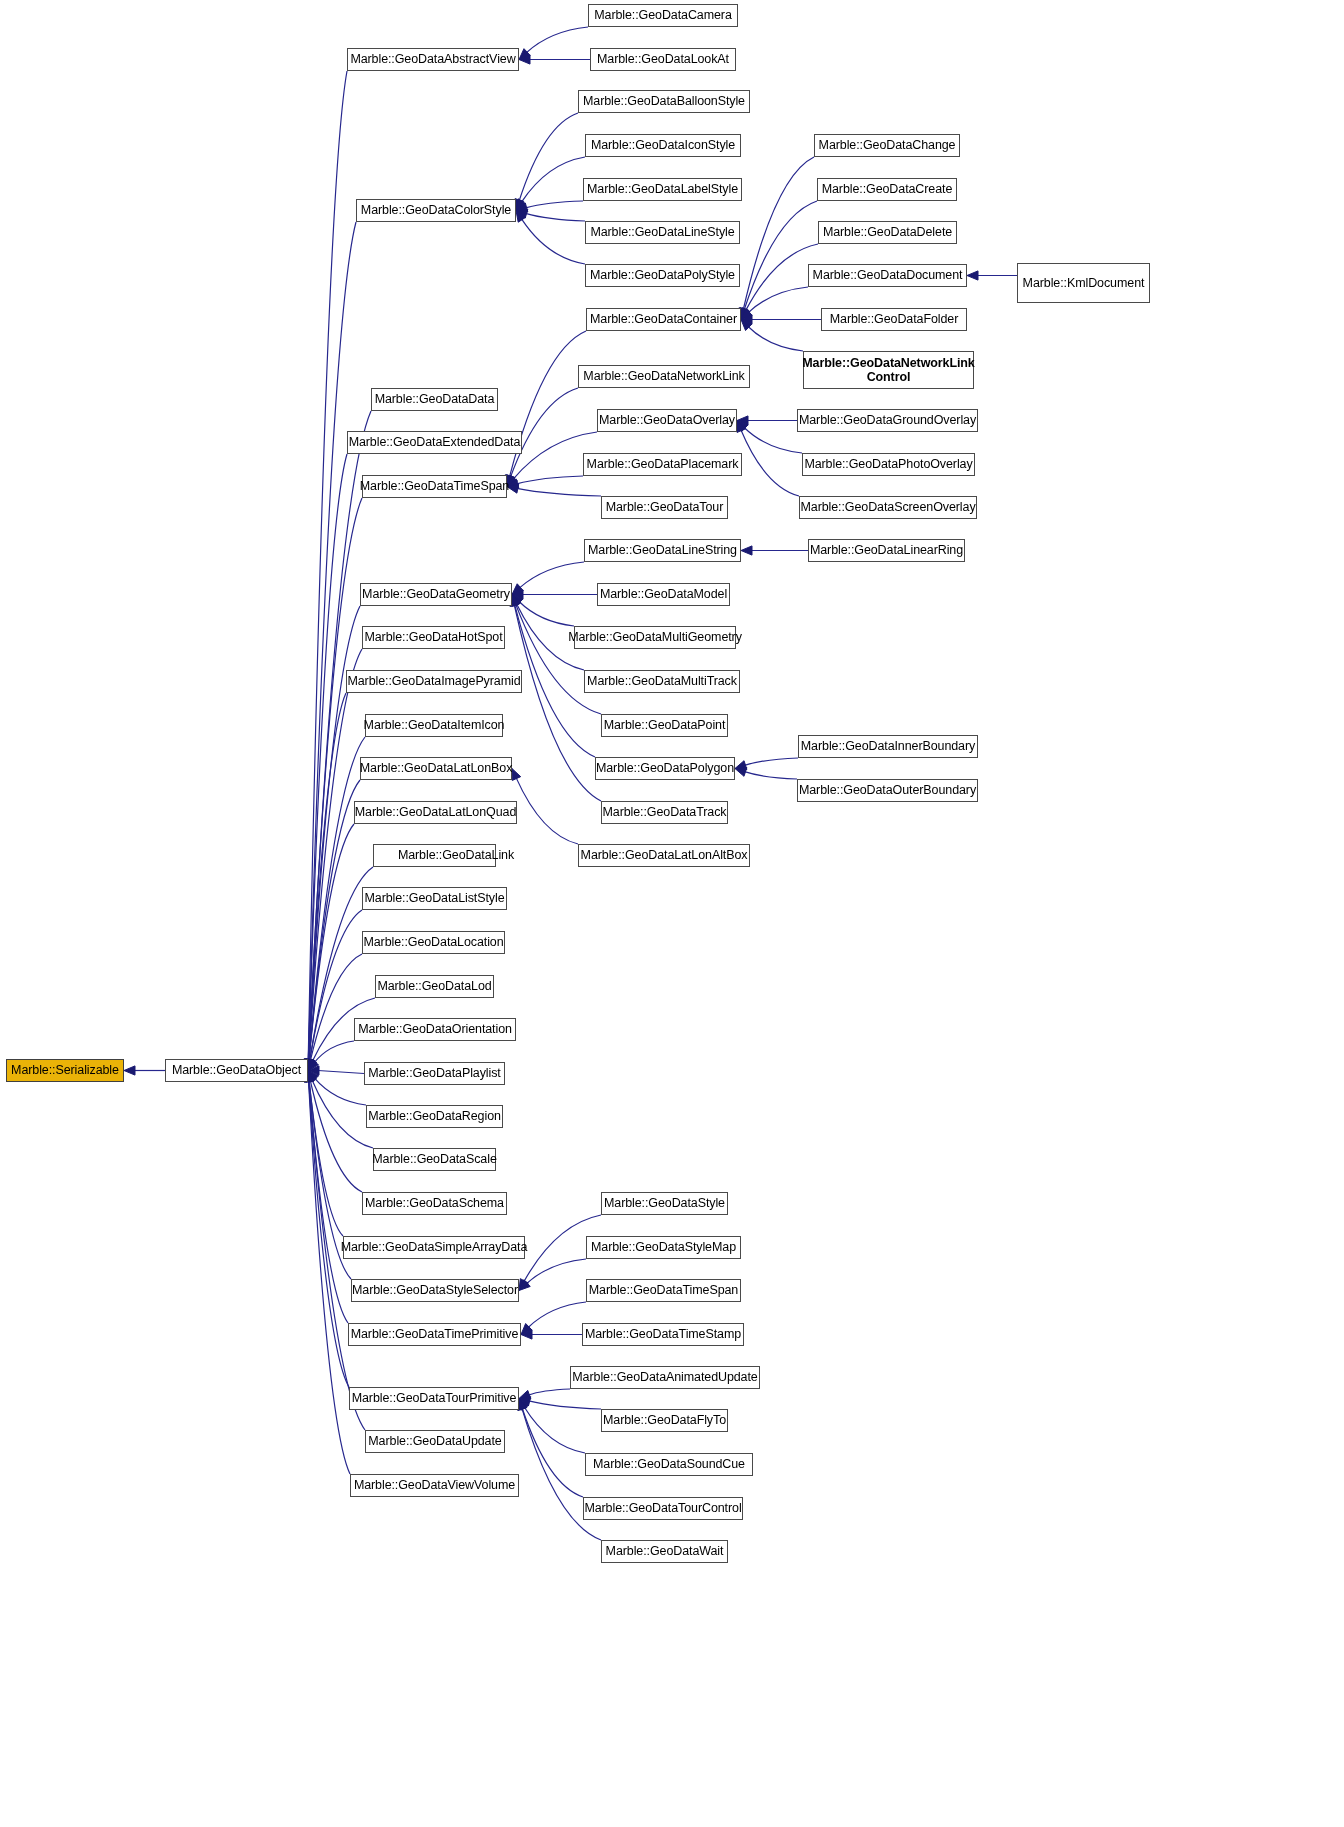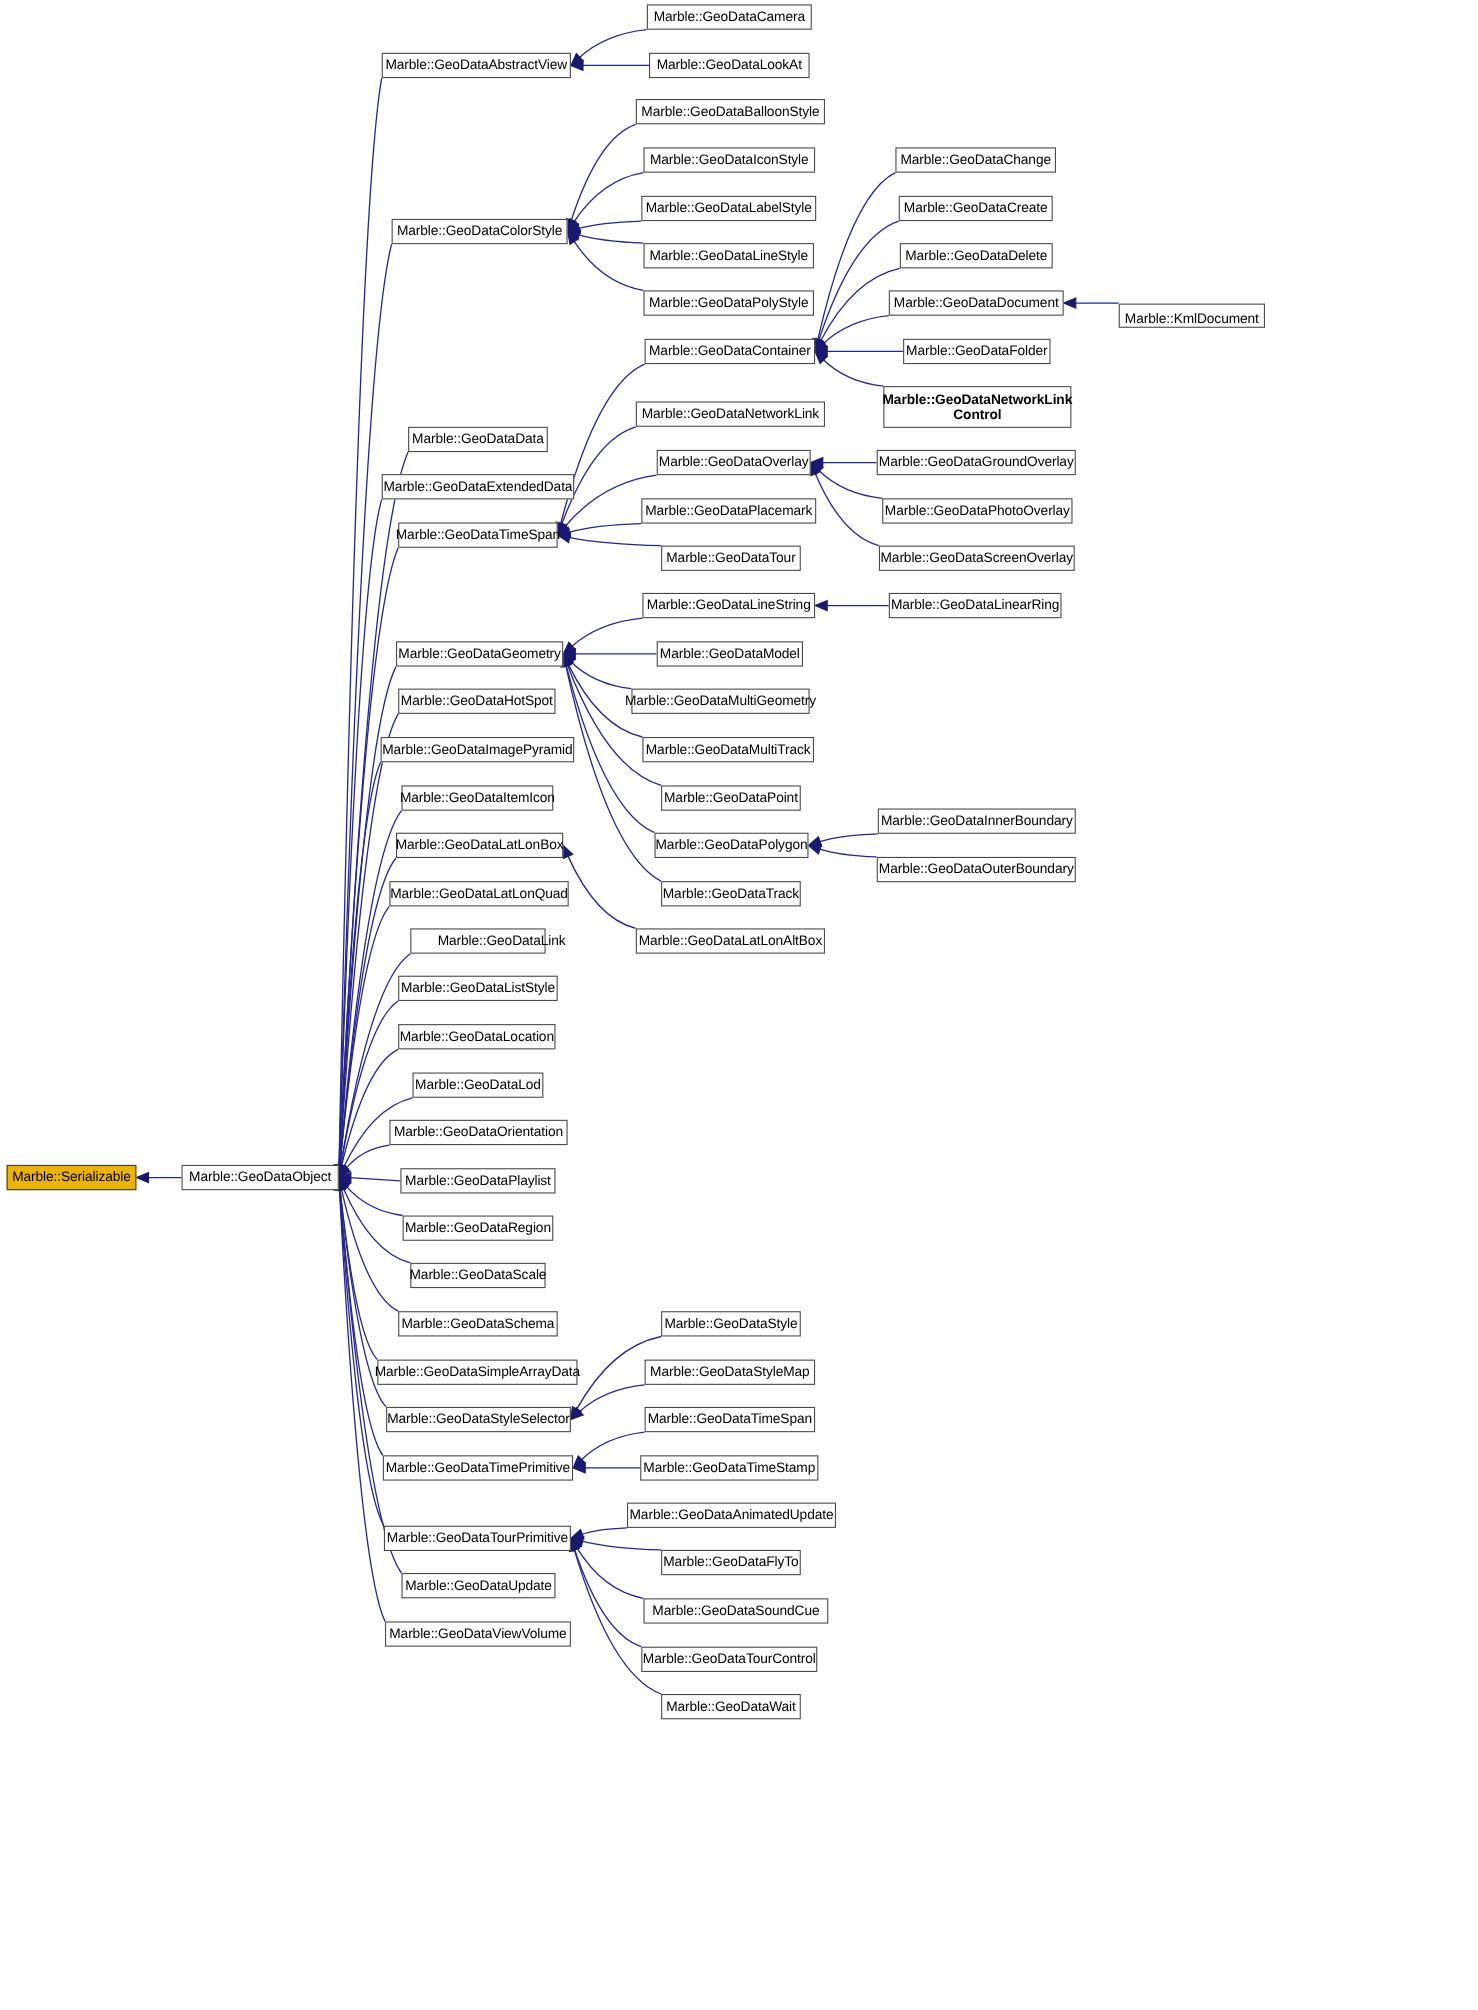--- a/index.html
+++ b/index.html
@@ -203,24 +203,24 @@
       </div>
       <div class="node" style="left: 817px; top: 178px; width: 140px; height: 23px;">
         <span>Marble::GeoDataCreate</span>
       </div>
       <div class="node" style="left: 818px; top: 221px; width: 139px; height: 23px;">
         <span>Marble::GeoDataDelete</span>
       </div>
       <div class="node" style="left: 808px; top: 264px; width: 159px; height: 23px;">
         <span>Marble::GeoDataDocument</span>
       </div>
-      <div class="node" style="left: 1017px; top: 276px; width: 133px; height: 22px; align-items: flex-end;">
+      <div class="node" style="left: 1017px; top: 263px; width: 133px; height: 40px;">
         <span>Marble::KmlDocument</span>
       </div>
-      <div class="node" style="left: 821px; top: 308px; width: 134px; height: 23px;">
+      <div class="node" style="left: 821px; top: 308px; width: 146px; height: 23px;">
         <span>Marble::GeoDataFolder</span>
       </div>
       <div class="node wrap" style="left: 803px; top: 351px; width: 171px; height: 38px;">
         <span>Marble::GeoDataNetworkLink Control</span>
       </div>
       <div class="node" style="left: 371px; top: 388px; width: 127px; height: 23px;">
         <span>Marble::GeoDataData</span>
       </div>
       <div class="node" style="left: 347px; top: 431px; width: 175px; height: 23px;">
         <span>Marble::GeoDataExtendedData</span>

